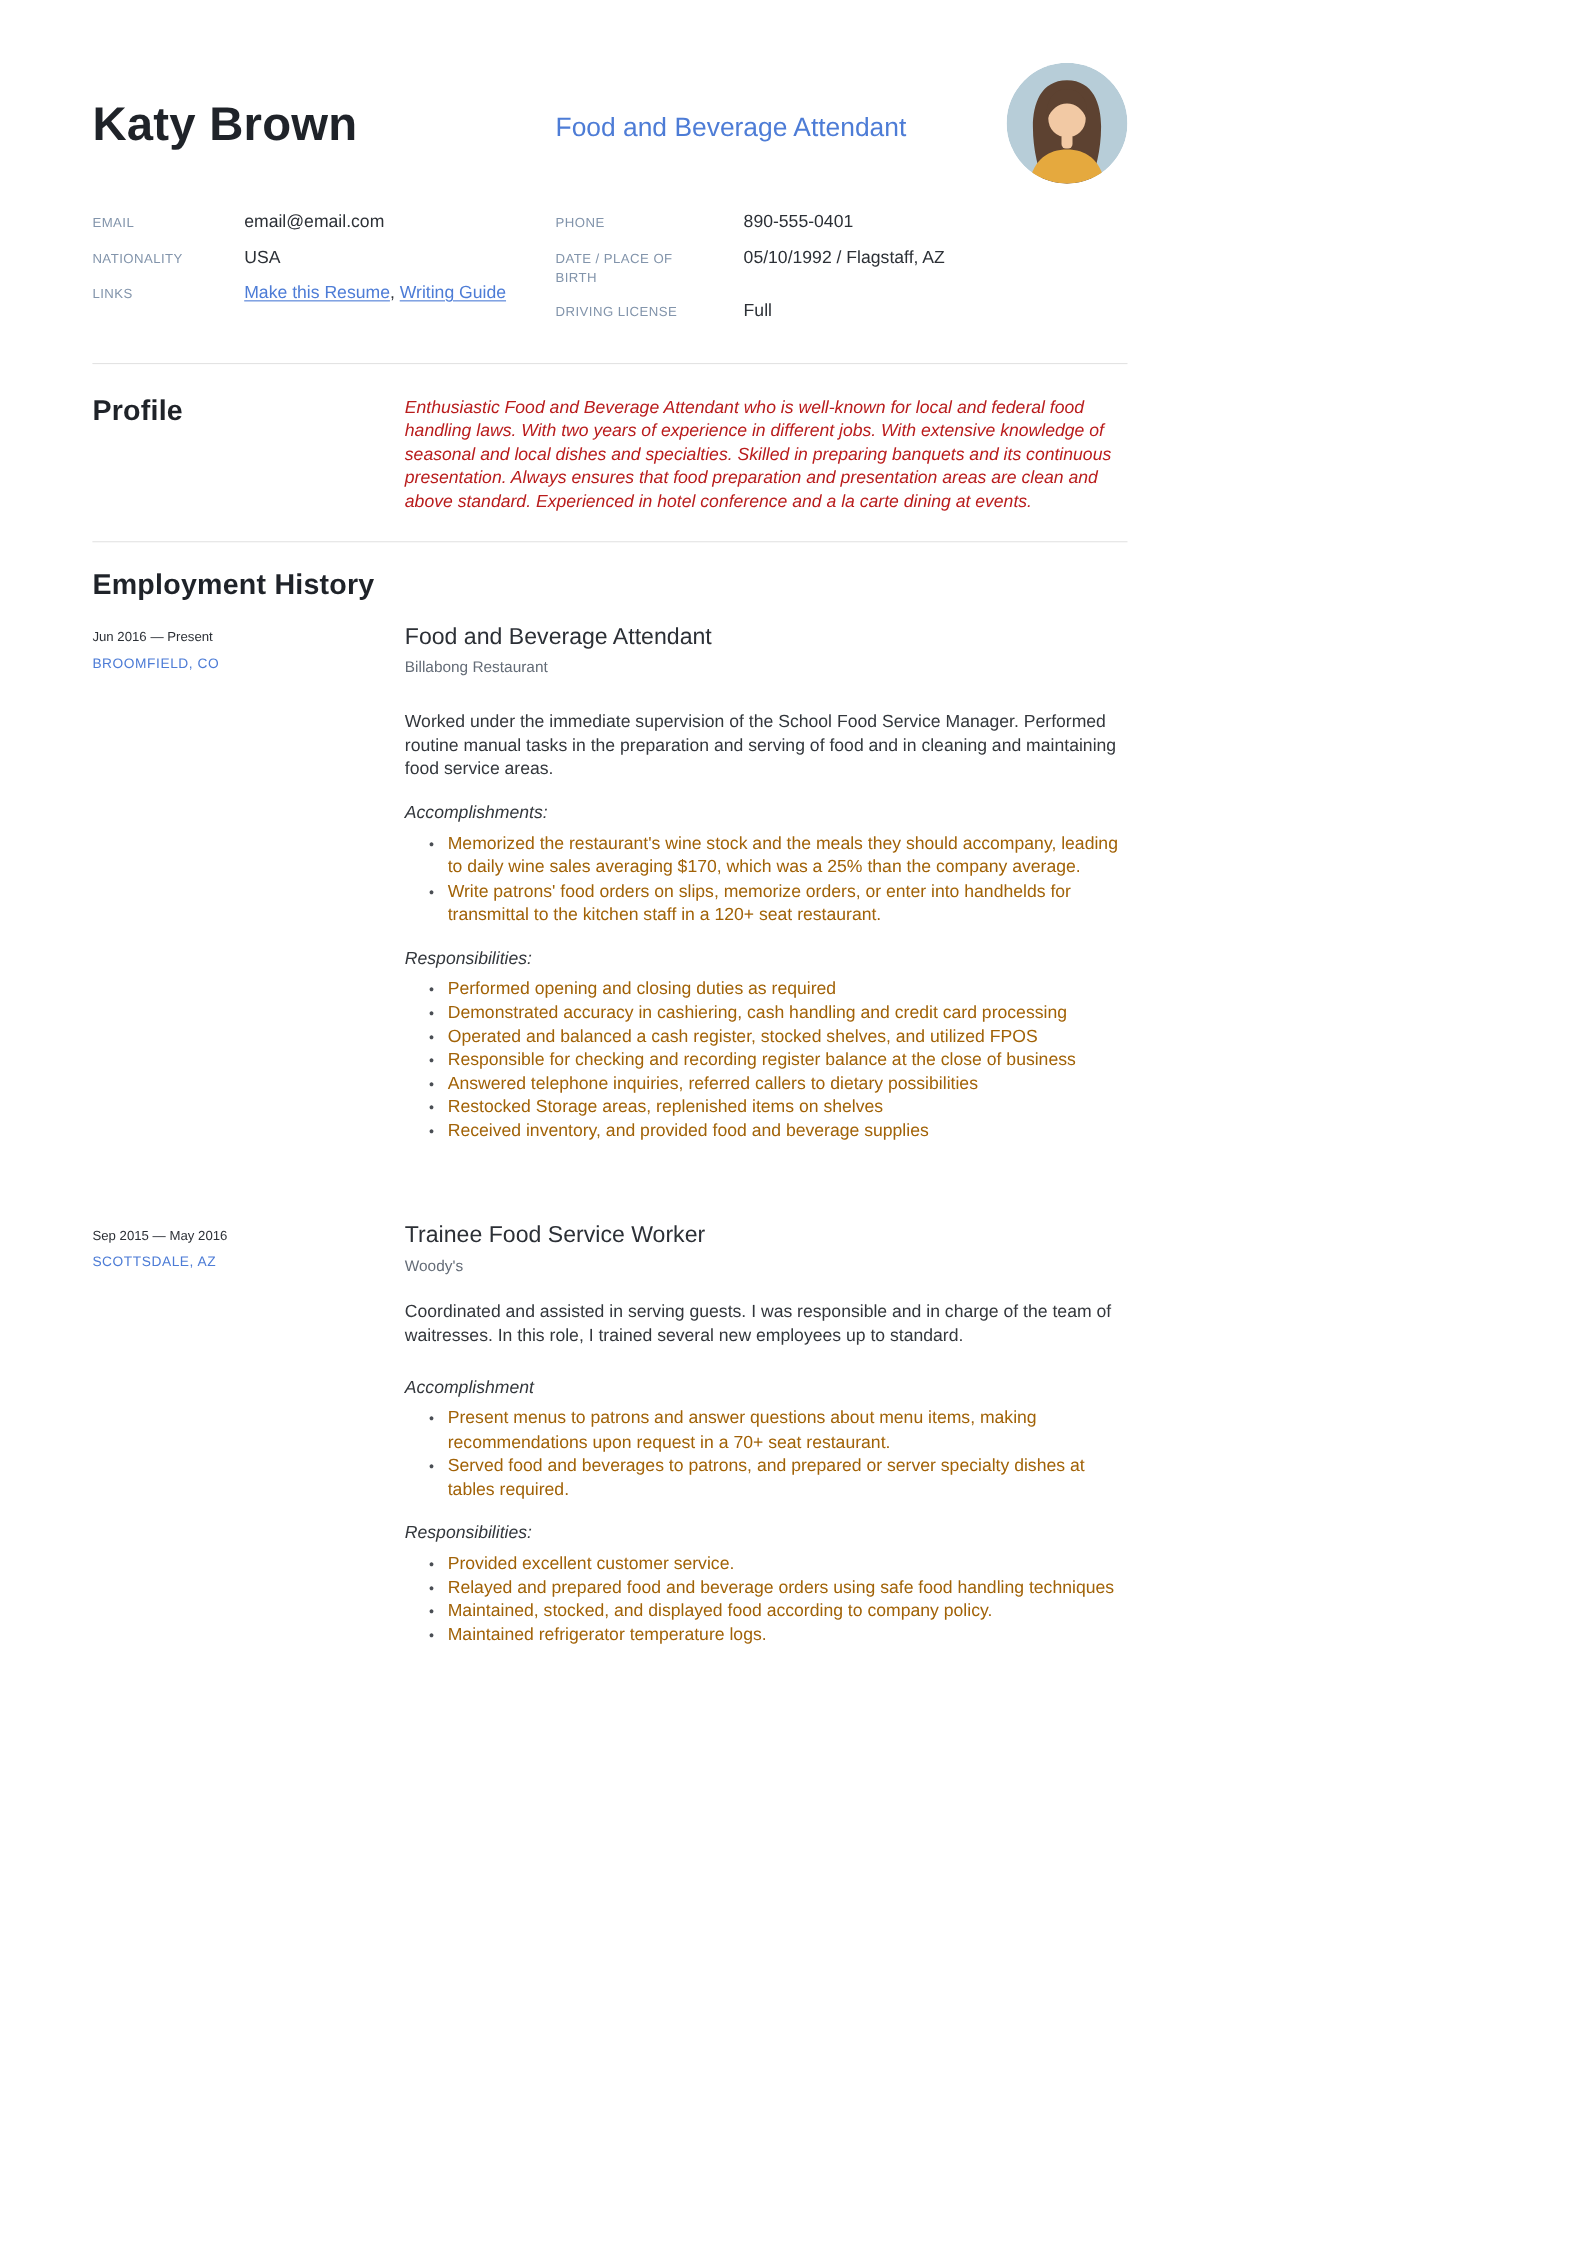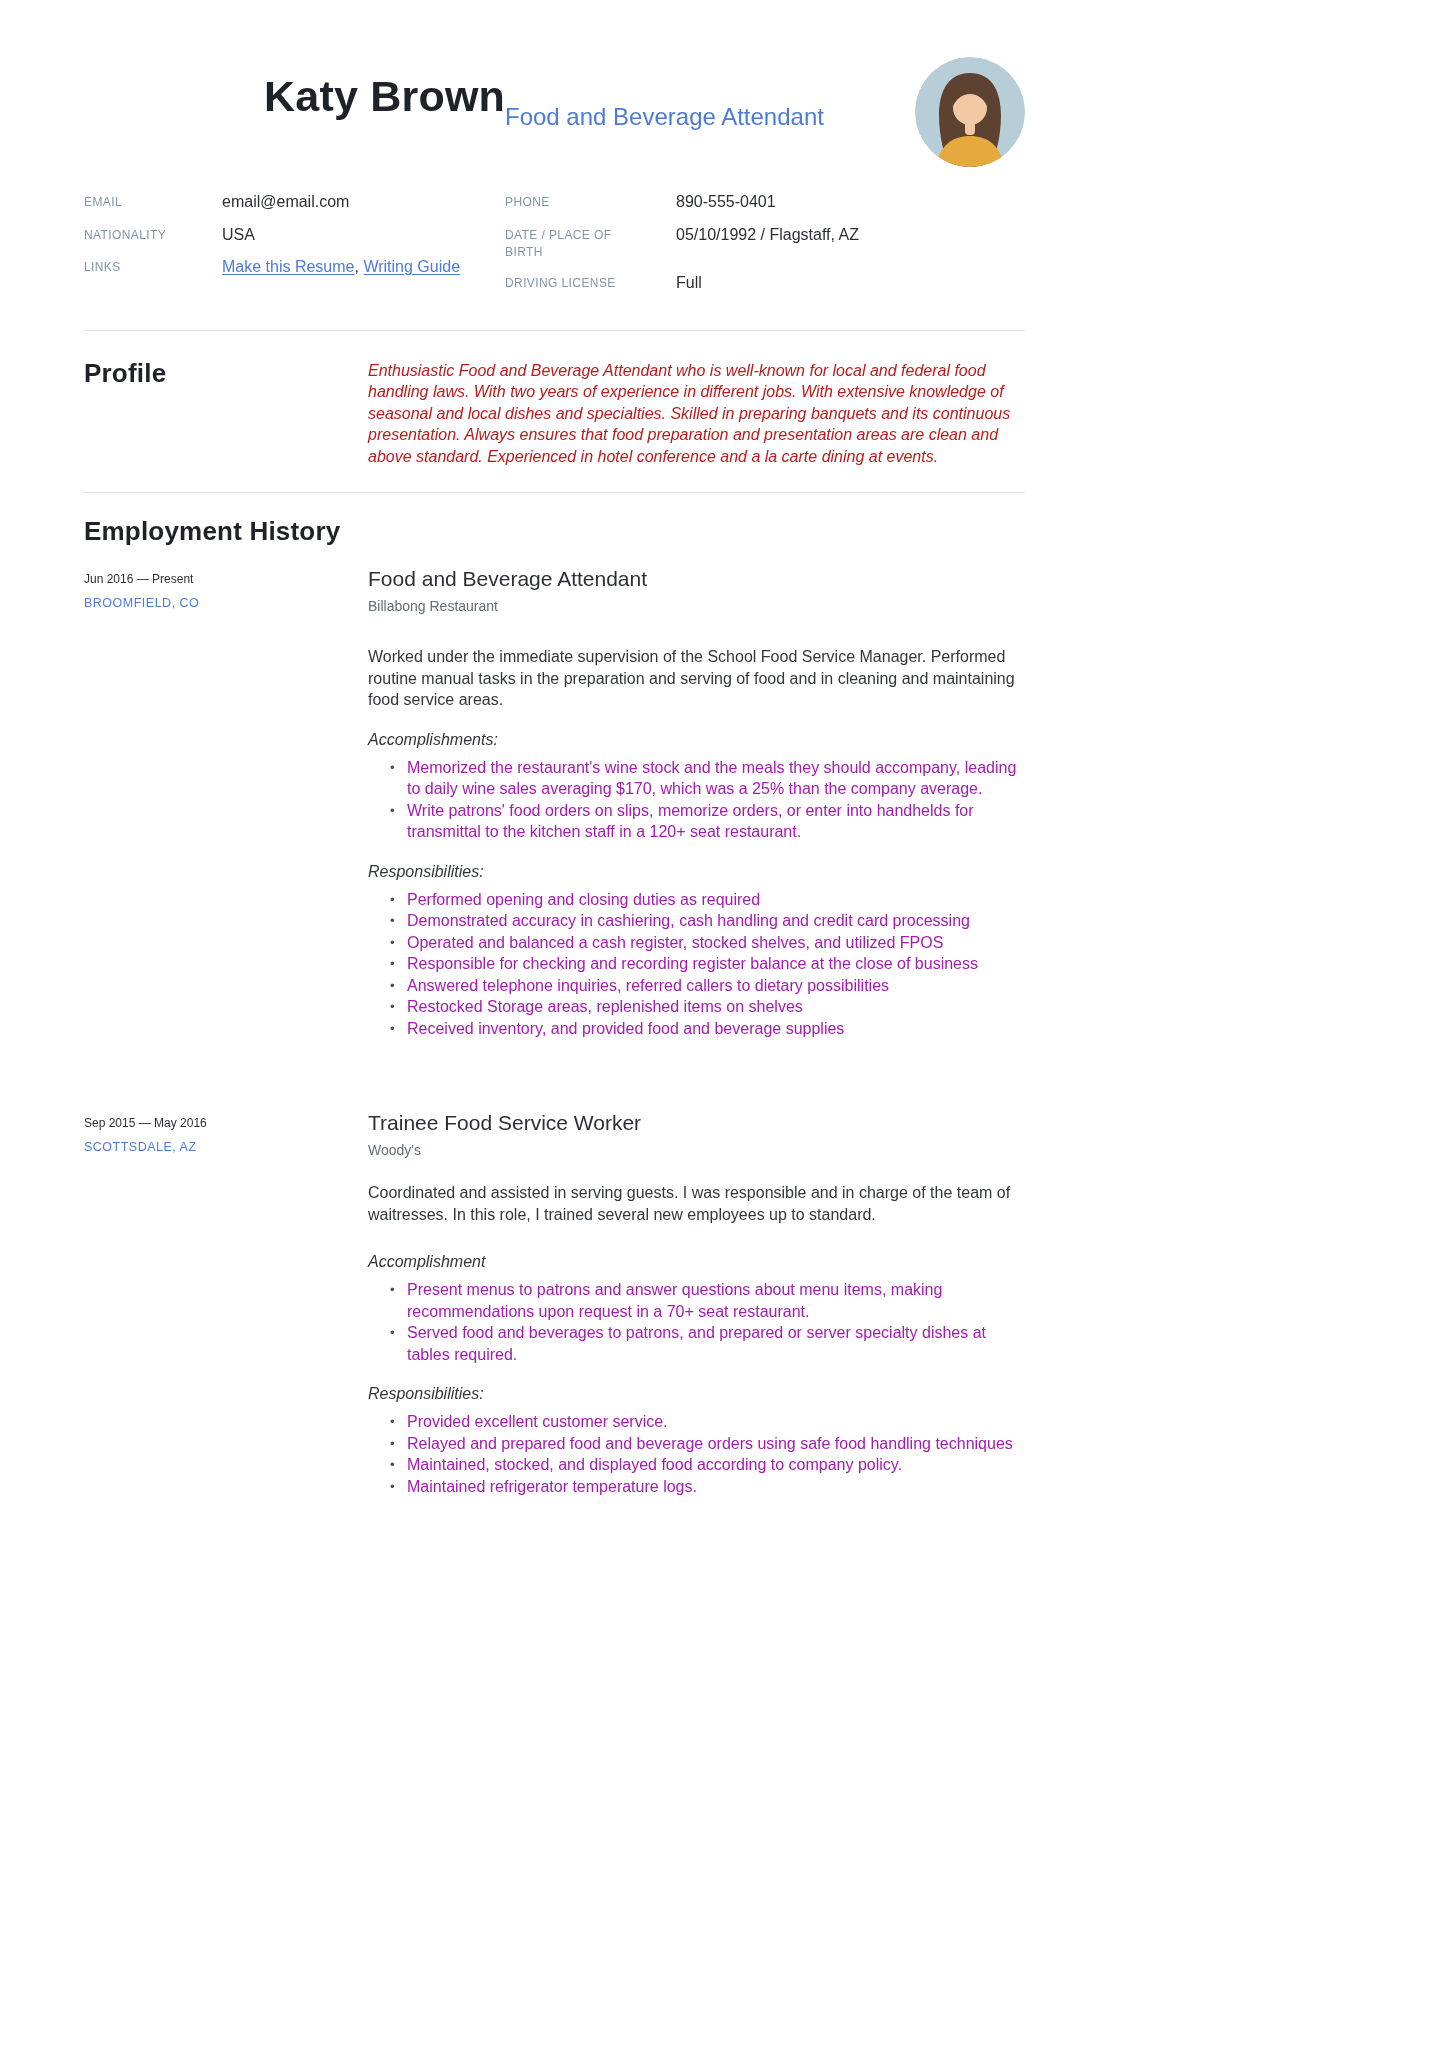--- a/index.html
+++ b/index.html
@@ -10,26 +10,25 @@
     font-family: "Liberation Sans", sans-serif;
     color: #33373c;
     -webkit-font-smoothing: antialiased;
   }
   .page { padding: 57px 423px 80px 84px; }
 
   
   .header { display: flex; align-items: flex-start; min-height: 112px; }
   .name {
     width: 421px;
-    margin-top: 15px;
+    margin-top: 32px;
     font-size: 43px;
     font-weight: 700;
     letter-spacing: 0.2px;
     color: #1f2329;
-    text-align: right;
   }
   .headline {
     margin-top: 46px;
     font-size: 24px;
     color: var(--accent, #4d7cd6);
     white-space: nowrap;
   }
   .photo { margin-left: auto; width: 110px; height: 110px; border-radius: 50%; overflow: hidden; flex: 0 0 auto; }
   .photo svg { display: block; }
 
@@ -80,21 +79,21 @@
   .job-title { font-size: 21px; font-weight: 400; color: #2c3036; }
   .job-company { margin-top: 7px; font-size: 14px; color: #646c77; }
   .job-desc { margin-top: 32px; font-size: 16px; line-height: 21.5px; color: #33373c; }
   .group-label { margin-top: 20px; margin-bottom: 8px; font-style: italic; font-size: 16px; color: #33373c; }
   .bullets { list-style: none; padding-left: 22px; }
   .bullets li {
     position: relative;
     padding-left: 17px;
     font-size: 16px;
     line-height: 21.5px;
-    color: #a21caf;
+    color: #a16207;
   }
   .bullets li::before {
     content: "•";
     position: absolute;
     left: 0;
     top: 0;
     font-size: 13px;
     line-height: 21.5px;
     color: #4a4e54;
   }

